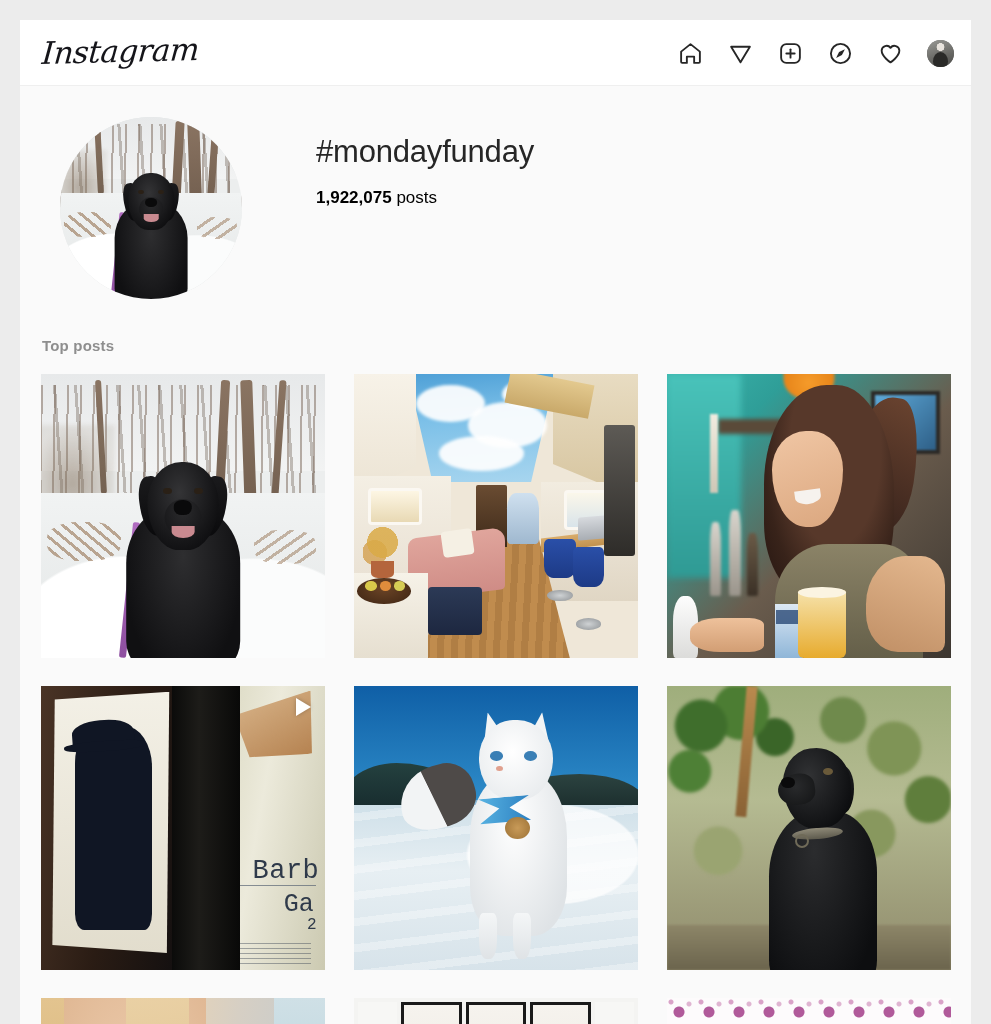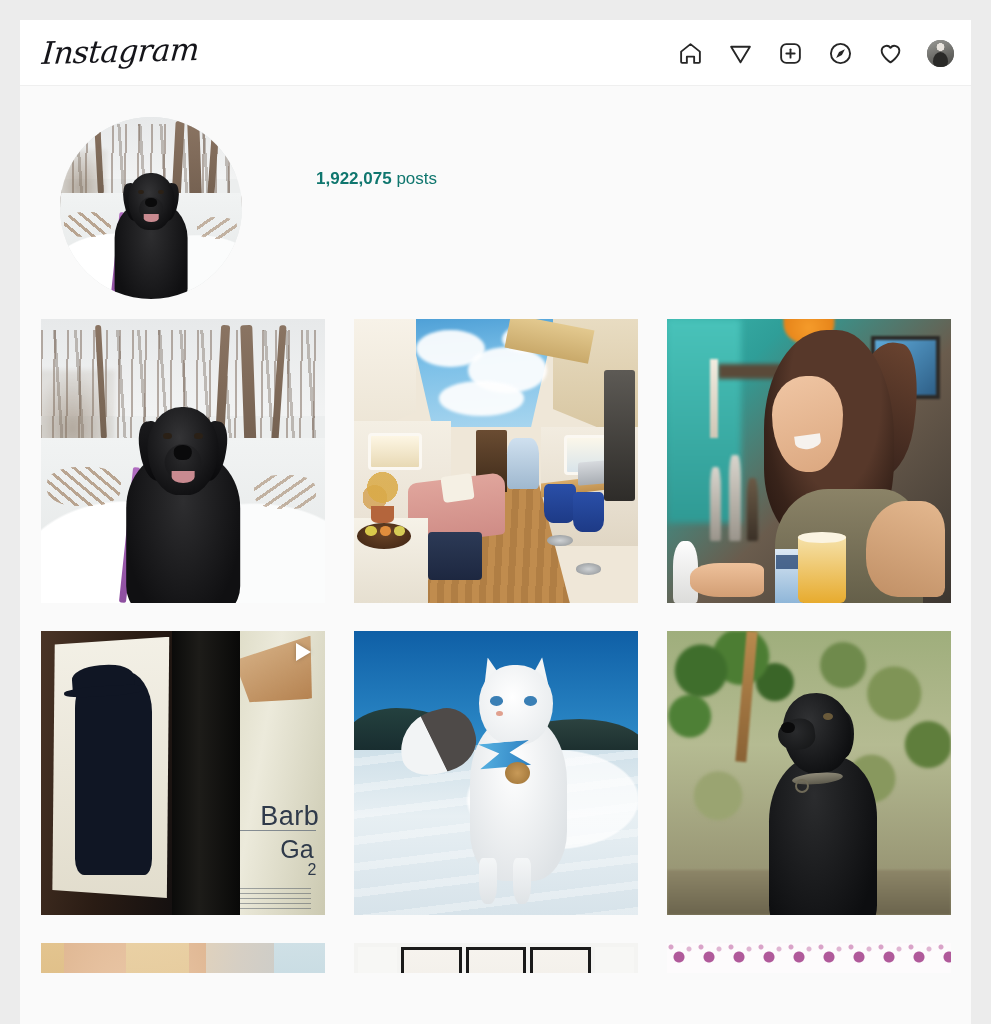--- a/index.html
+++ b/index.html
@@ -147,23 +147,23 @@
 
   .hashtag-title {
     font-size: 31px;
     font-weight: 300;
     color: #262626;
     line-height: 1.15;
     letter-spacing: -0.2px;
   }
 
   .hashtag-count {
-    margin-top: 35px;
+    margin-top: 18px;
     font-size: 17px;
-    color: #0f766e;
+    color: #000000;
     font-weight: 400;
   }
   .hashtag-count b { font-weight: 700; }
 
   .follow-button {
     margin-top: 24px;
     width: 228px;
     height: 38px;
     border: 0;
     border-radius: 6px;
@@ -414,21 +414,21 @@
     border-radius: 30% 36% 10% 12% / 18% 20% 8% 8%; }
   .scene-wine .hat { position:absolute; left:11%; top:12%; width:22%; height:10%;
     background:#101624; border-radius: 46% 46% 12% 12%; transform: rotate(-4deg); }
   .scene-wine .hat-brim { position:absolute; left:8%; top:19.5%; width:29%; height:3.6%;
     background:#101624; border-radius:40%; transform: rotate(-4deg); }
   .scene-wine .bottle-light { position:absolute; right:-2%; top:-2%; width:40%; height:104%;
     background: linear-gradient(100deg,#d9d7bf,#eceadb 40%,#c9c7ae); border-radius: 20px 0 0 20px; }
   .scene-wine .crest { position:absolute; right:3%; top:4%; width:28%; height:22%;
     background: linear-gradient(160deg,#d6b186,#b4814f); transform: rotate(-10deg);
     clip-path: polygon(0 18%, 100% 0, 88% 100%, 10% 88%); filter: blur(.7px); }
-  .scene-wine .txt { position:absolute; color:#2f3a4a; font-family:Liberation Sans, sans-serif; }
+  .scene-wine .txt { position:absolute; color:#2f3a4a; font-family:Liberation Mono, monospace; }
   .scene-wine .txt.t1 { right:2%; top:60%; font-size:27px; letter-spacing:.5px; }
   .scene-wine .txt.t2 { right:4%; top:72%; font-size:25px; }
   .scene-wine .txt.t3 { right:3%; top:81%; font-size:16px; }
   .scene-wine .rule { position:absolute; right:3%; top:70%; width:32%; height:1.5px;
     background:#5a6575; opacity:.7; }
   .scene-wine .fineprint { position:absolute; right:5%; bottom:2%; width:34%; height:9%;
     background: repeating-linear-gradient(0deg, rgba(60,70,86,.55) 0 1px, transparent 1px 5px);
     opacity:.8; }
 
   
@@ -630,29 +630,31 @@
           <div class="dog-head"></div>
           <div class="eye l"></div>
             <div class="eye r"></div>
           <div class="muzzle"></div>
             <div class="nose"></div>
             <div class="tongue"></div>
         </div>
       </div>
 
       <div class="hashtag-info">
+        <div class="hashtag-title">#mondayfunday</div>
 
         <div class="hashtag-count">
           <b>1,922,075</b>
           <span>posts</span>
         </div>
 
       </div>
     </div>
 
+    <div class="section-label">Top posts</div>
 
     <div class="post-grid">
 
       <div class="post-tile">
         <div class="media scene-snowdog">
           <div class="sky"></div>
             <div class="treeline"></div>
           <div class="trunk a"></div>
             <div class="trunk b"></div>
           <div class="trunk c"></div>

